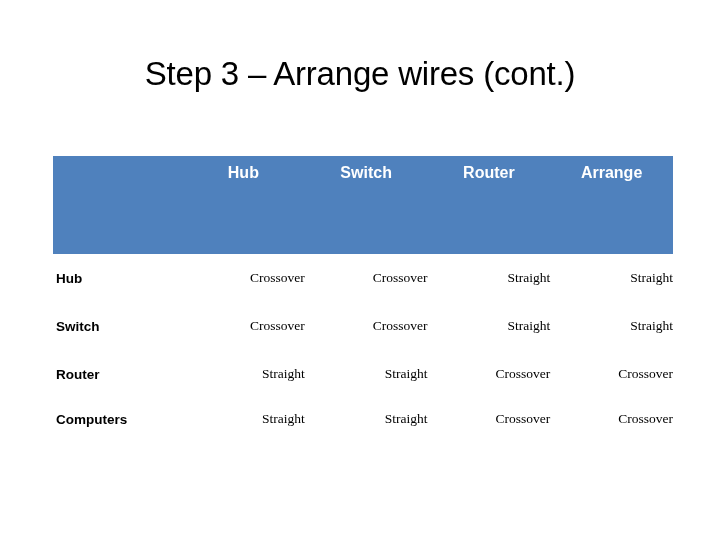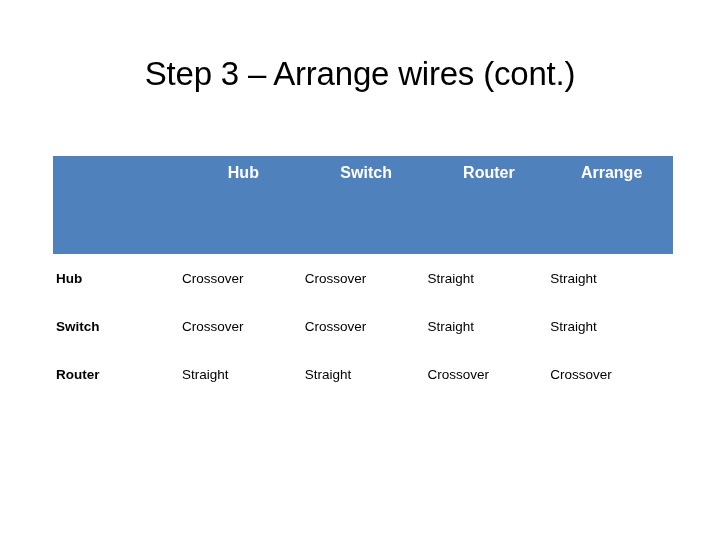--- a/index.html
+++ b/index.html
@@ -80,21 +80,22 @@
   }
   .matrix-table tbody tr.row-last td { height: 42px; }
 
   .matrix-table tbody td.row-head {
     font-weight: bold;
     padding-left: 3px;
     text-align: left;
   }
   .matrix-table tbody td.cell-value {
     font-weight: normal;
-    text-align: left;
+    text-align: right;
+    font-family: Liberation Serif, serif;
   }
 </style>
 </head>
 <body>
 
 <div class="slide">
 
   <div class="slide-title">Step 3 – Arrange wires (cont.)</div>
 
   <table class="matrix-table">
@@ -129,16 +130,23 @@
         <td class="cell-value">Straight</td>
         <td class="cell-value">Straight</td>
       </tr>
       <tr class="row-router">
         <td class="row-head">Router</td>
         <td class="cell-value">Straight</td>
         <td class="cell-value">Straight</td>
         <td class="cell-value">Crossover</td>
         <td class="cell-value">Crossover</td>
       </tr>
+      <tr class="row-last row-computers">
+        <td class="row-head">Computers</td>
+        <td class="cell-value">Straight</td>
+        <td class="cell-value">Straight</td>
+        <td class="cell-value">Crossover</td>
+        <td class="cell-value">Crossover</td>
+      </tr>
     </tbody>
   </table>
 
 </div>
 
 </body></html>

